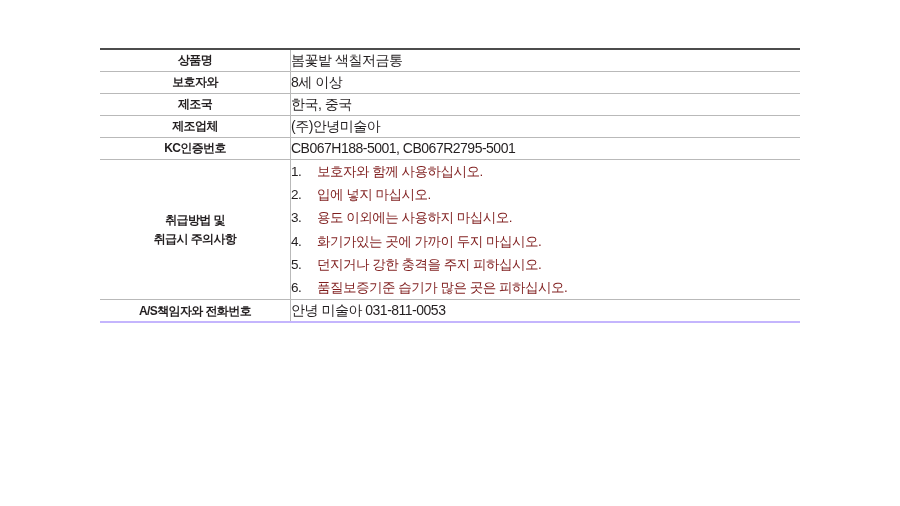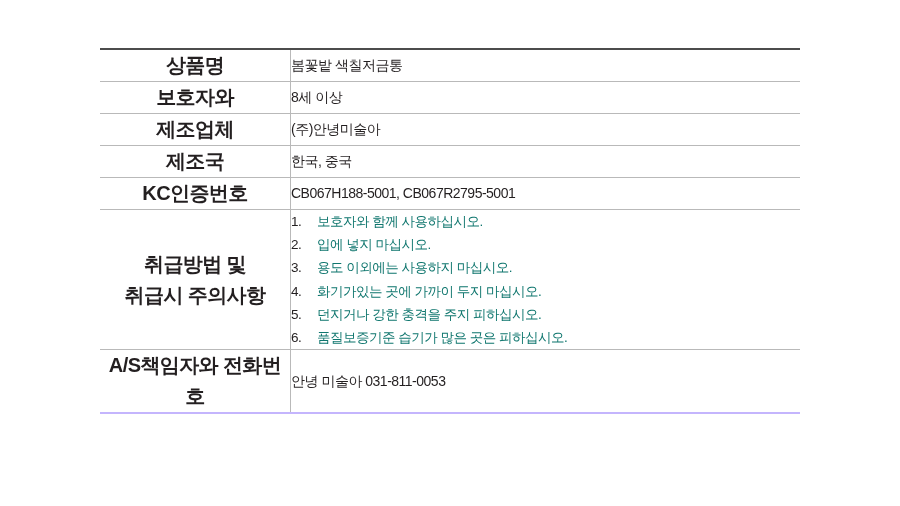--- a/index.html
+++ b/index.html
@@ -36,21 +36,21 @@
   table.spec tr.first-row > td {
     border-top: 2px solid #4c4c4c;
   }
   table.spec tr.last-row > th,
   table.spec tr.last-row > td {
     border-bottom: 2px solid #c4b5fd;
   }
   th.label {
     width: 190px;
     text-align: center;
-    font-size: 20px;
+    font-size: 12px;
     font-weight: bold;
     letter-spacing: -0.6px;
     color: #231f20;
     padding: 12px 4px;
     border-right: 1px solid #b9b9b9;
     line-height: 1.55;
   }
   td.value {
     text-align: left;
     font-size: 14px;
@@ -71,21 +71,21 @@
     padding: 0 0 0 26px;
     list-style: none;
     counter-reset: n;
   }
   ol.notes li {
     counter-increment: n;
     position: relative;
     font-size: 13.5px;
     letter-spacing: -0.5px;
     line-height: 1.72;
-    color: #0f766e;
+    color: #7f1d1d;
   }
   ol.notes li::before {
     content: counter(n) ".";
     position: absolute;
     left: -26px;
     width: 20px;
     text-align: left;
     color: #231f20;
   }
   td.notes-cell {
@@ -100,26 +100,26 @@
     <tbody>
       <tr class="first-row">
         <th class="label">상품명</th>
         <td class="value">봄꽃밭 색칠저금통</td>
       </tr>
       <tr>
         <th class="label">보호자와</th>
         <td class="value">8세 이상</td>
       </tr>
       <tr>
+        <th class="label">제조국</th>
+        <td class="value">한국, 중국</td>
+      </tr>
+      <tr>
         <th class="label">제조업체</th>
         <td class="value">(주)안녕미술아</td>
-      </tr>
-      <tr>
-        <th class="label">제조국</th>
-        <td class="value">한국, 중국</td>
       </tr>
       <tr>
         <th class="label">KC인증번호</th>
         <td class="value">CB067H188-5001, CB067R2795-5001</td>
       </tr>
       <tr>
         <th class="label">
           <span class="label-lines">
             <span>취급방법 및</span>
             <span>취급시 주의사항</span>

